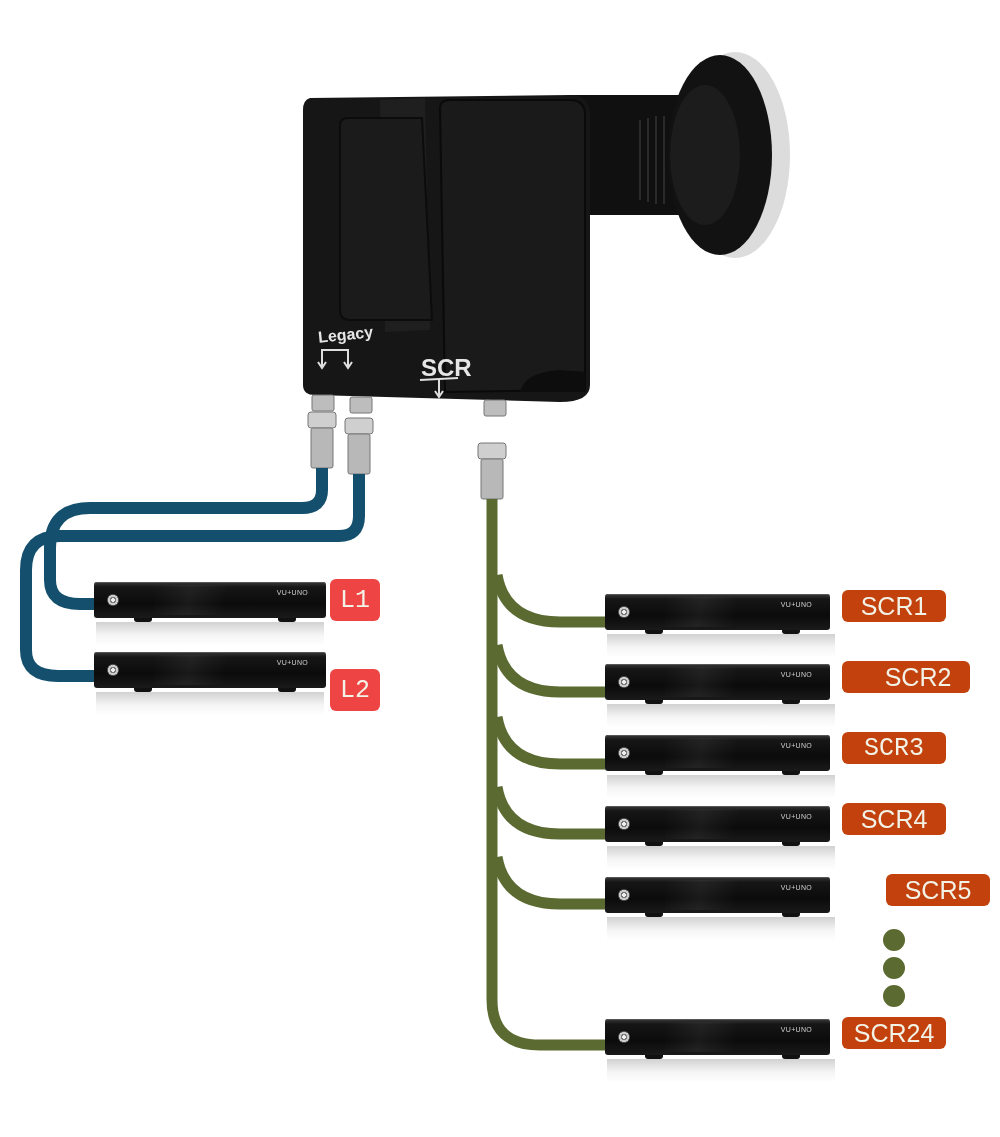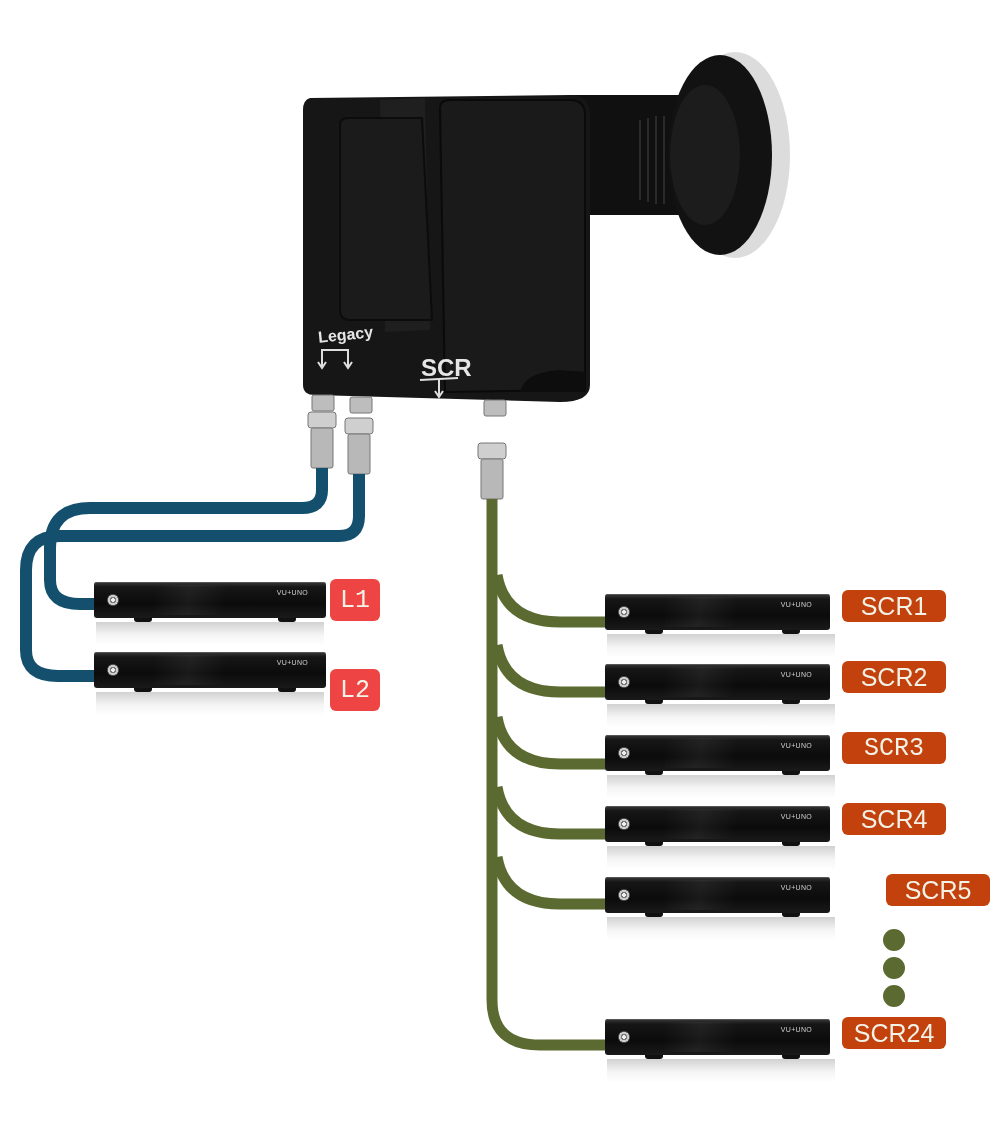--- a/index.html
+++ b/index.html
@@ -121,21 +121,21 @@
 </div>
 <div class="badge green" style="left:842px; top:590px;">SCR1</div>
 
 <div class="receiver" style="left:605px; top:664px; width:225px;">
   <span class="power"></span>
   <span class="brand">VU+UNO</span>
   <span class="foot" style="left:40px;"></span>
     <span class="foot" style="right:30px;"></span>
   <span class="reflect"></span>
 </div>
-<div class="badge green" style="left:842px; top:661px;">SCR2</div>
+<div class="badge green" style="left:842px; top:661px;padding-left:24px;">SCR2</div>
 
 <div class="receiver" style="left:605px; top:735px; width:225px;">
   <span class="power"></span>
   <span class="brand">VU+UNO</span>
   <span class="foot" style="left:40px;"></span>
     <span class="foot" style="right:30px;"></span>
   <span class="reflect"></span>
 </div>
 <div class="badge green" style="left:842px; top:732px;font-family:Liberation Mono, monospace;">SCR3</div>
 

